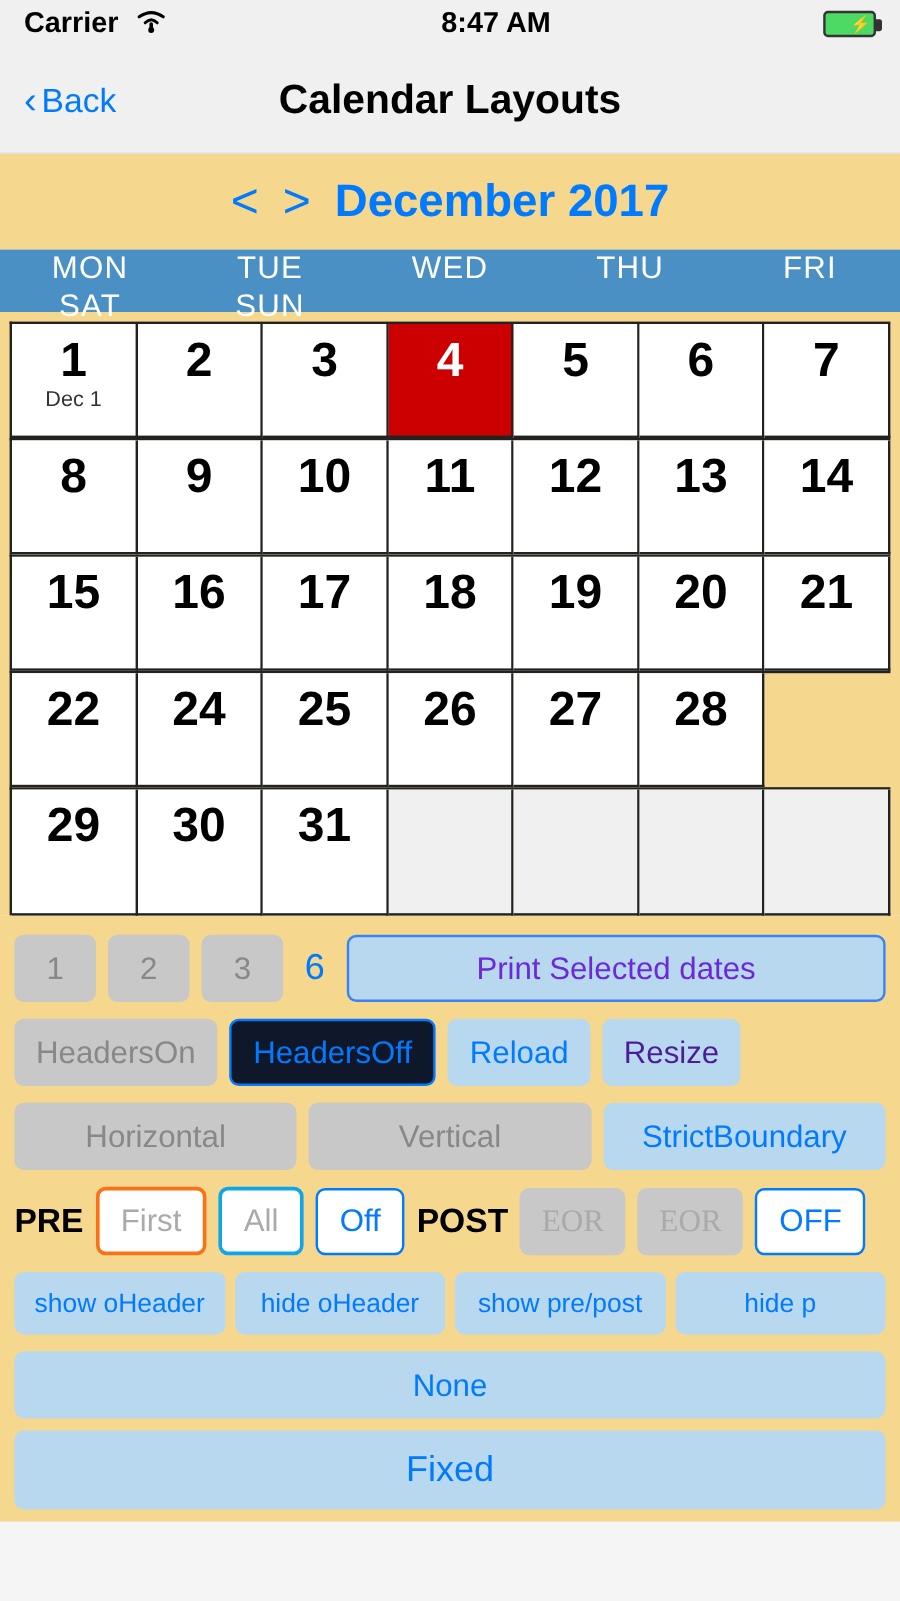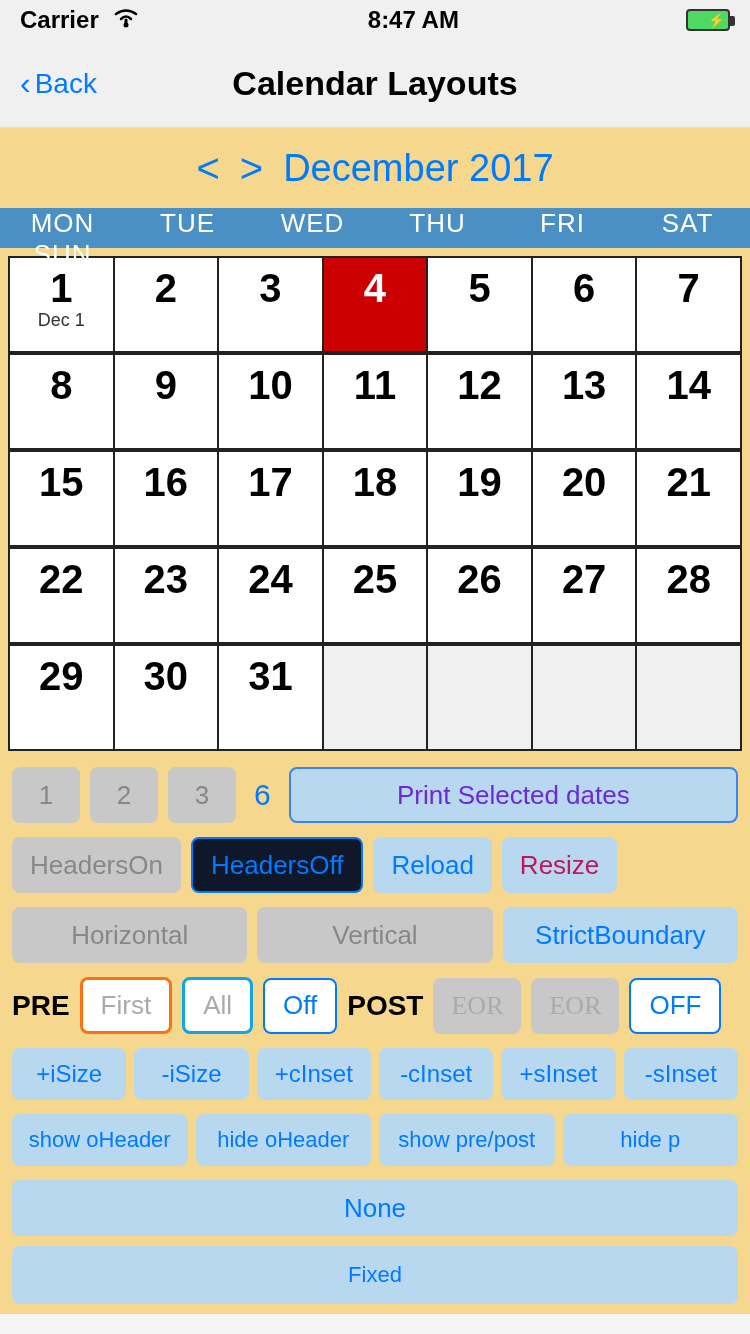--- a/index.html
+++ b/index.html
@@ -90,29 +90,29 @@
     }
     .nav-arrow {
       color: #007aff;
       font-size: 40px;
       cursor: pointer;
       font-weight: 300;
     }
     .month-title {
       color: #007aff;
       font-size: 38px;
-      font-weight: 400;
+      font-weight: 700;
     }
 
     
     .day-headers {
       background: #4a90c4;
       display: grid;
-      grid-template-columns: repeat(6, 1fr);
-      height: 40px;
+      grid-template-columns: repeat(5, 1fr);
+      height: 52px;
     }
     .day-header {
       display: flex;
       align-items: center;
       justify-content: center;
       color: white;
       font-size: 26px;
       font-weight: 500;
       letter-spacing: 1px;
     }
@@ -218,21 +218,21 @@
       background: #0f172a;
       color: #007aff;
       border: 2px solid #007aff;
     }
     .btn-reload {
       background: #b8d8f0;
       color: #007aff;
     }
     .btn-resize {
       background: #b8d8f0;
-      color: #be185d;
+      color: #4c1d95;
     }
     .btn-horiz {
       background: #c8c8c8;
       color: #888;
       flex: 1;
     }
     .btn-vert {
       background: #c8c8c8;
       color: #888;
       flex: 1;
@@ -315,21 +315,21 @@
     }
     .btn-none {
       background: #b8d8f0;
       color: #007aff;
       font-size: 26px;
       padding: 10px 20px;
     }
     .btn-fixed {
       background: #b8d8f0;
       color: #007aff;
-      font-size: 22px;
+      font-size: 30px;
       padding: 16px 20px;
     }
   </style>
 </head>
 <body>
 
 <div class="status-bar">
   <div class="status-left">
     <span>Carrier</span>
     <span>
@@ -446,23 +446,20 @@
     <div class="cal-cell">
         <span class="cal-num">21</span>
       </div>
   </div>
 
   <div class="cal-row">
     <div class="cal-cell">
         <span class="cal-num">22</span>
       </div>
     <div class="cal-cell">
-        <span class="cal-num">23</span>
-      </div>
-    <div class="cal-cell">
         <span class="cal-num">24</span>
       </div>
     <div class="cal-cell">
         <span class="cal-num">25</span>
       </div>
     <div class="cal-cell">
         <span class="cal-num">26</span>
       </div>
     <div class="cal-cell">
         <span class="cal-num">27</span>
@@ -516,28 +513,20 @@
     <span class="label-text">PRE</span>
     <button class="btn btn-first">First</button>
     <button class="btn btn-all">All</button>
     <button class="btn btn-off-blue">Off</button>
     <span class="label-text">POST</span>
     <button class="btn btn-eor-gray">EOR</button>
     <button class="btn btn-eor-gray">EOR</button>
     <button class="btn btn-off-active">OFF</button>
   </div>
 
-  <div class="size-row">
-    <button class="btn btn-size">+iSize</button>
-    <button class="btn btn-size">-iSize</button>
-    <button class="btn btn-size">+cInset</button>
-    <button class="btn btn-size">-cInset</button>
-    <button class="btn btn-size">+sInset</button>
-    <button class="btn btn-size">-sInset</button>
-  </div>
 
   <div class="header-row">
     <button class="btn btn-oheader">show oHeader</button>
     <button class="btn btn-oheader">hide oHeader</button>
     <button class="btn btn-oheader">show pre/post</button>
     <button class="btn btn-oheader">hide p</button>
   </div>
 
   <div class="bottom-row">
     <button class="btn btn-none">None</button>

